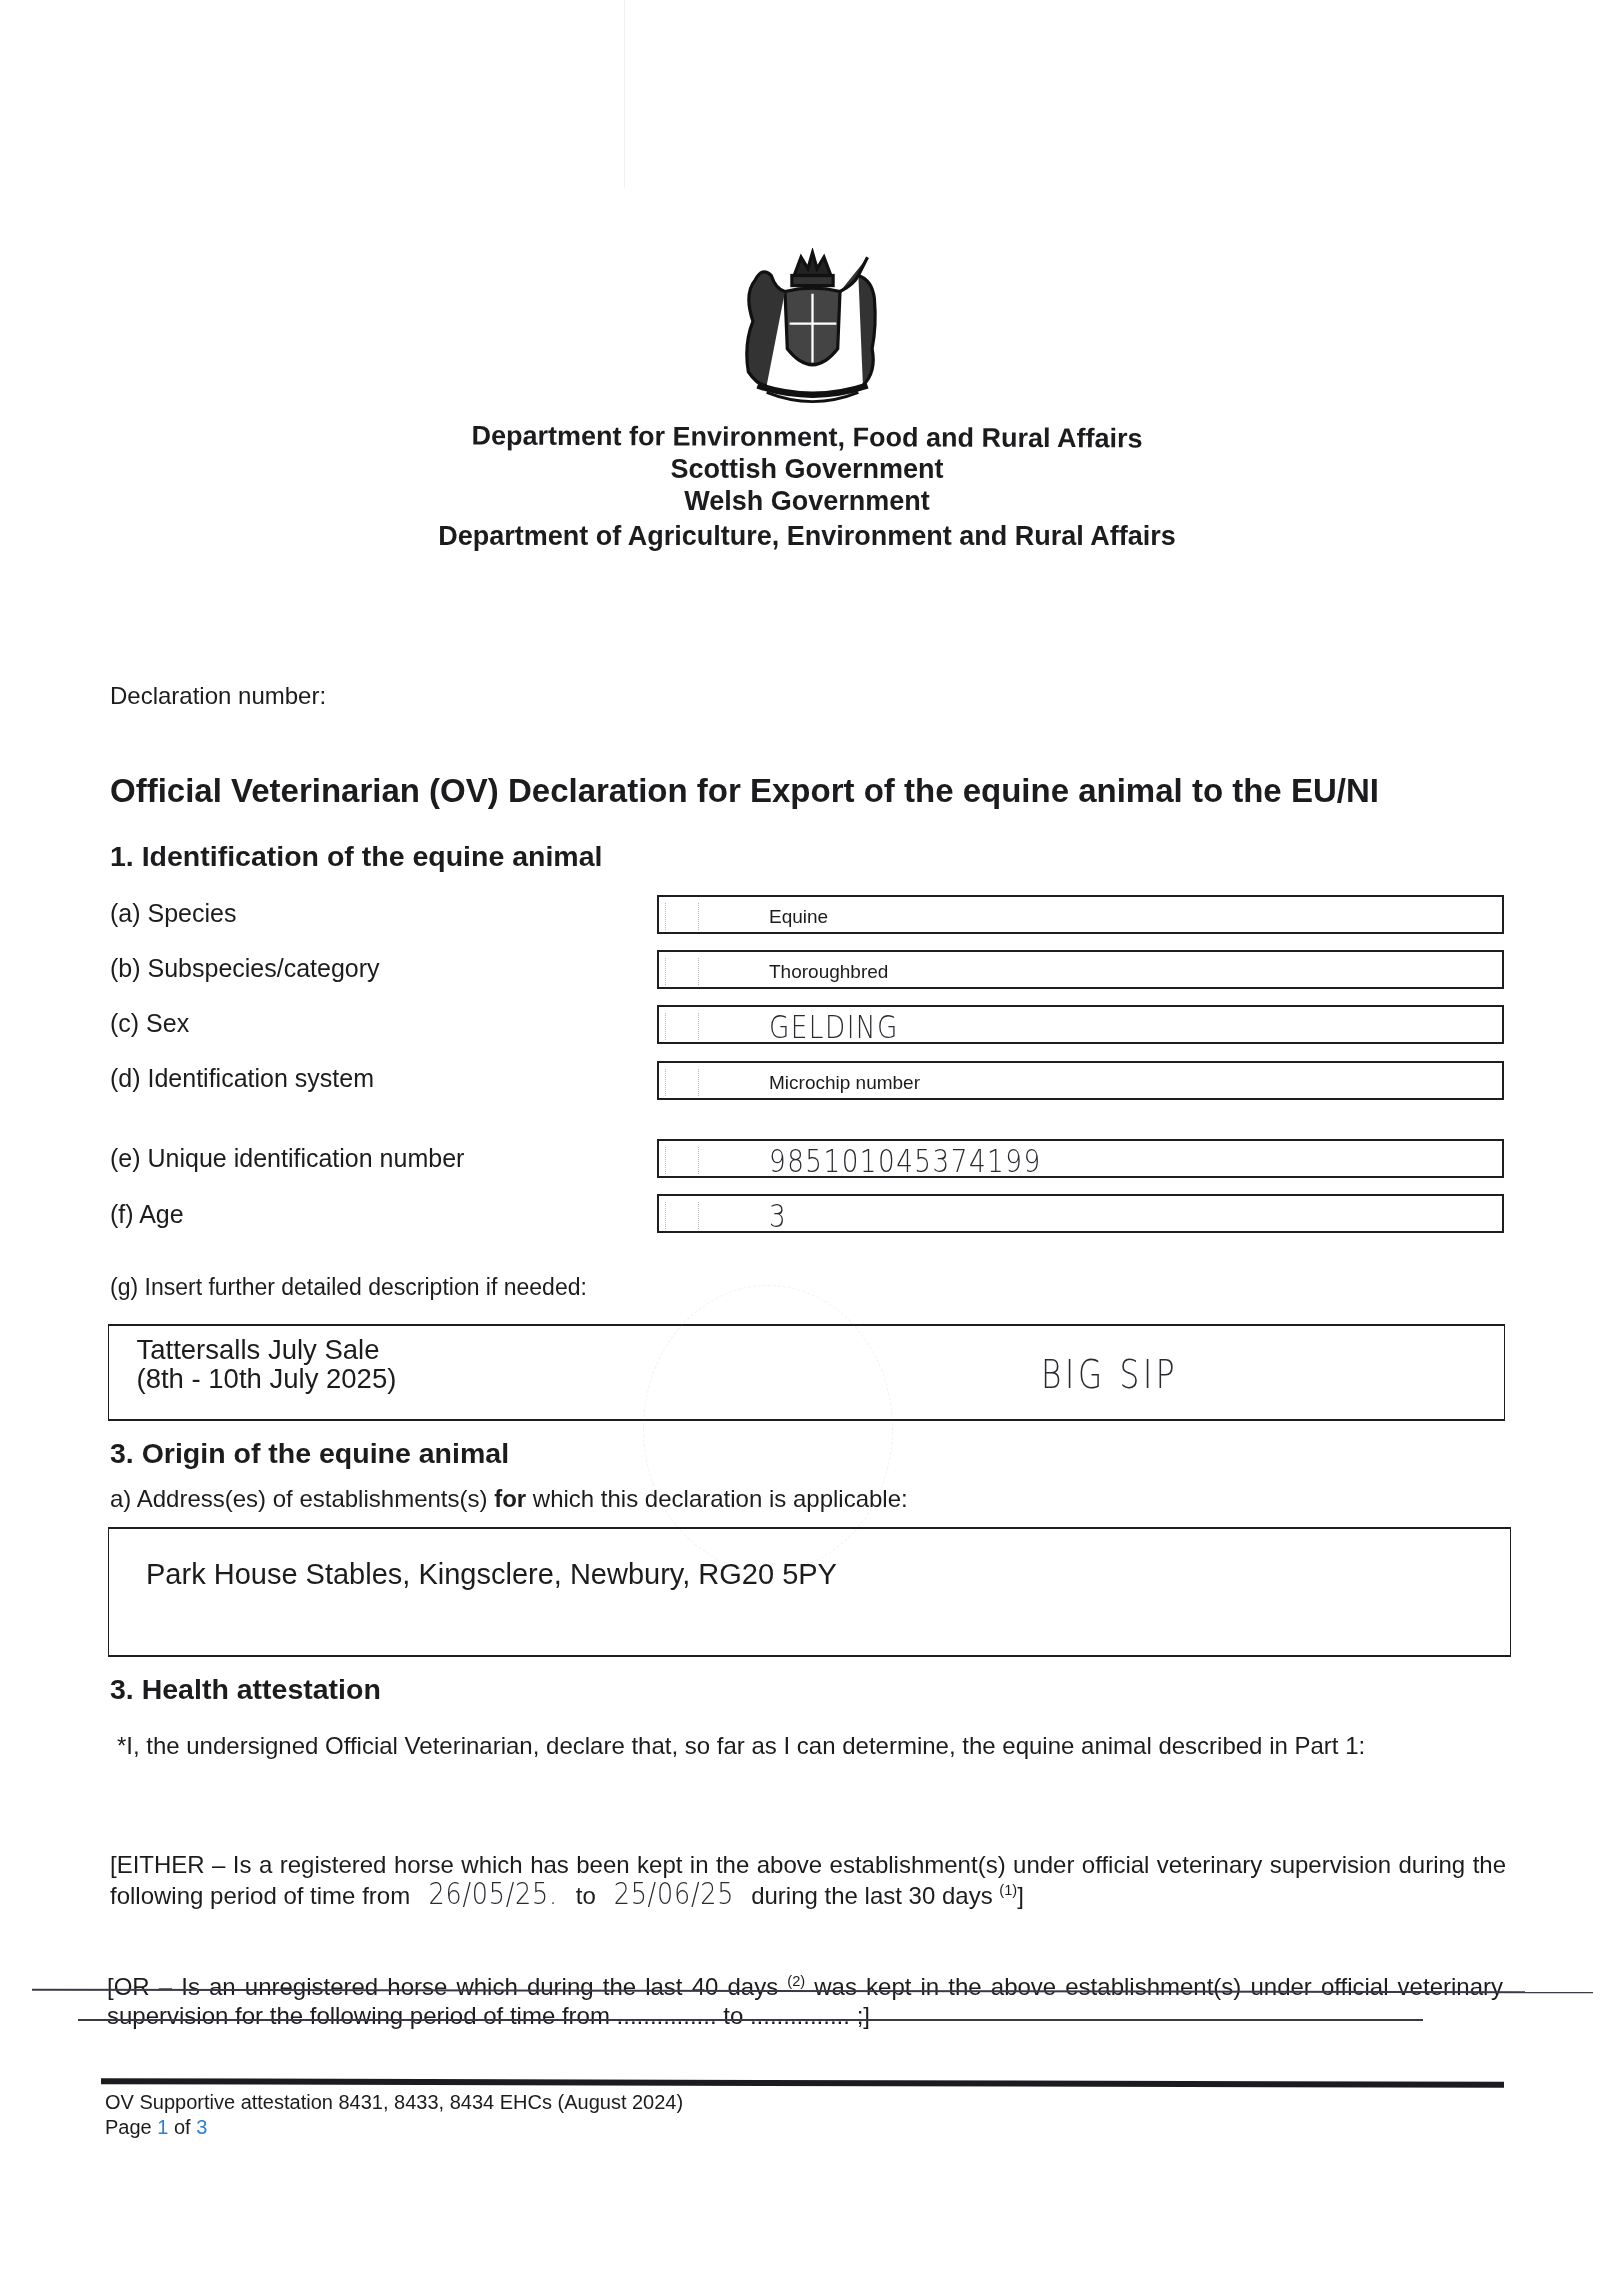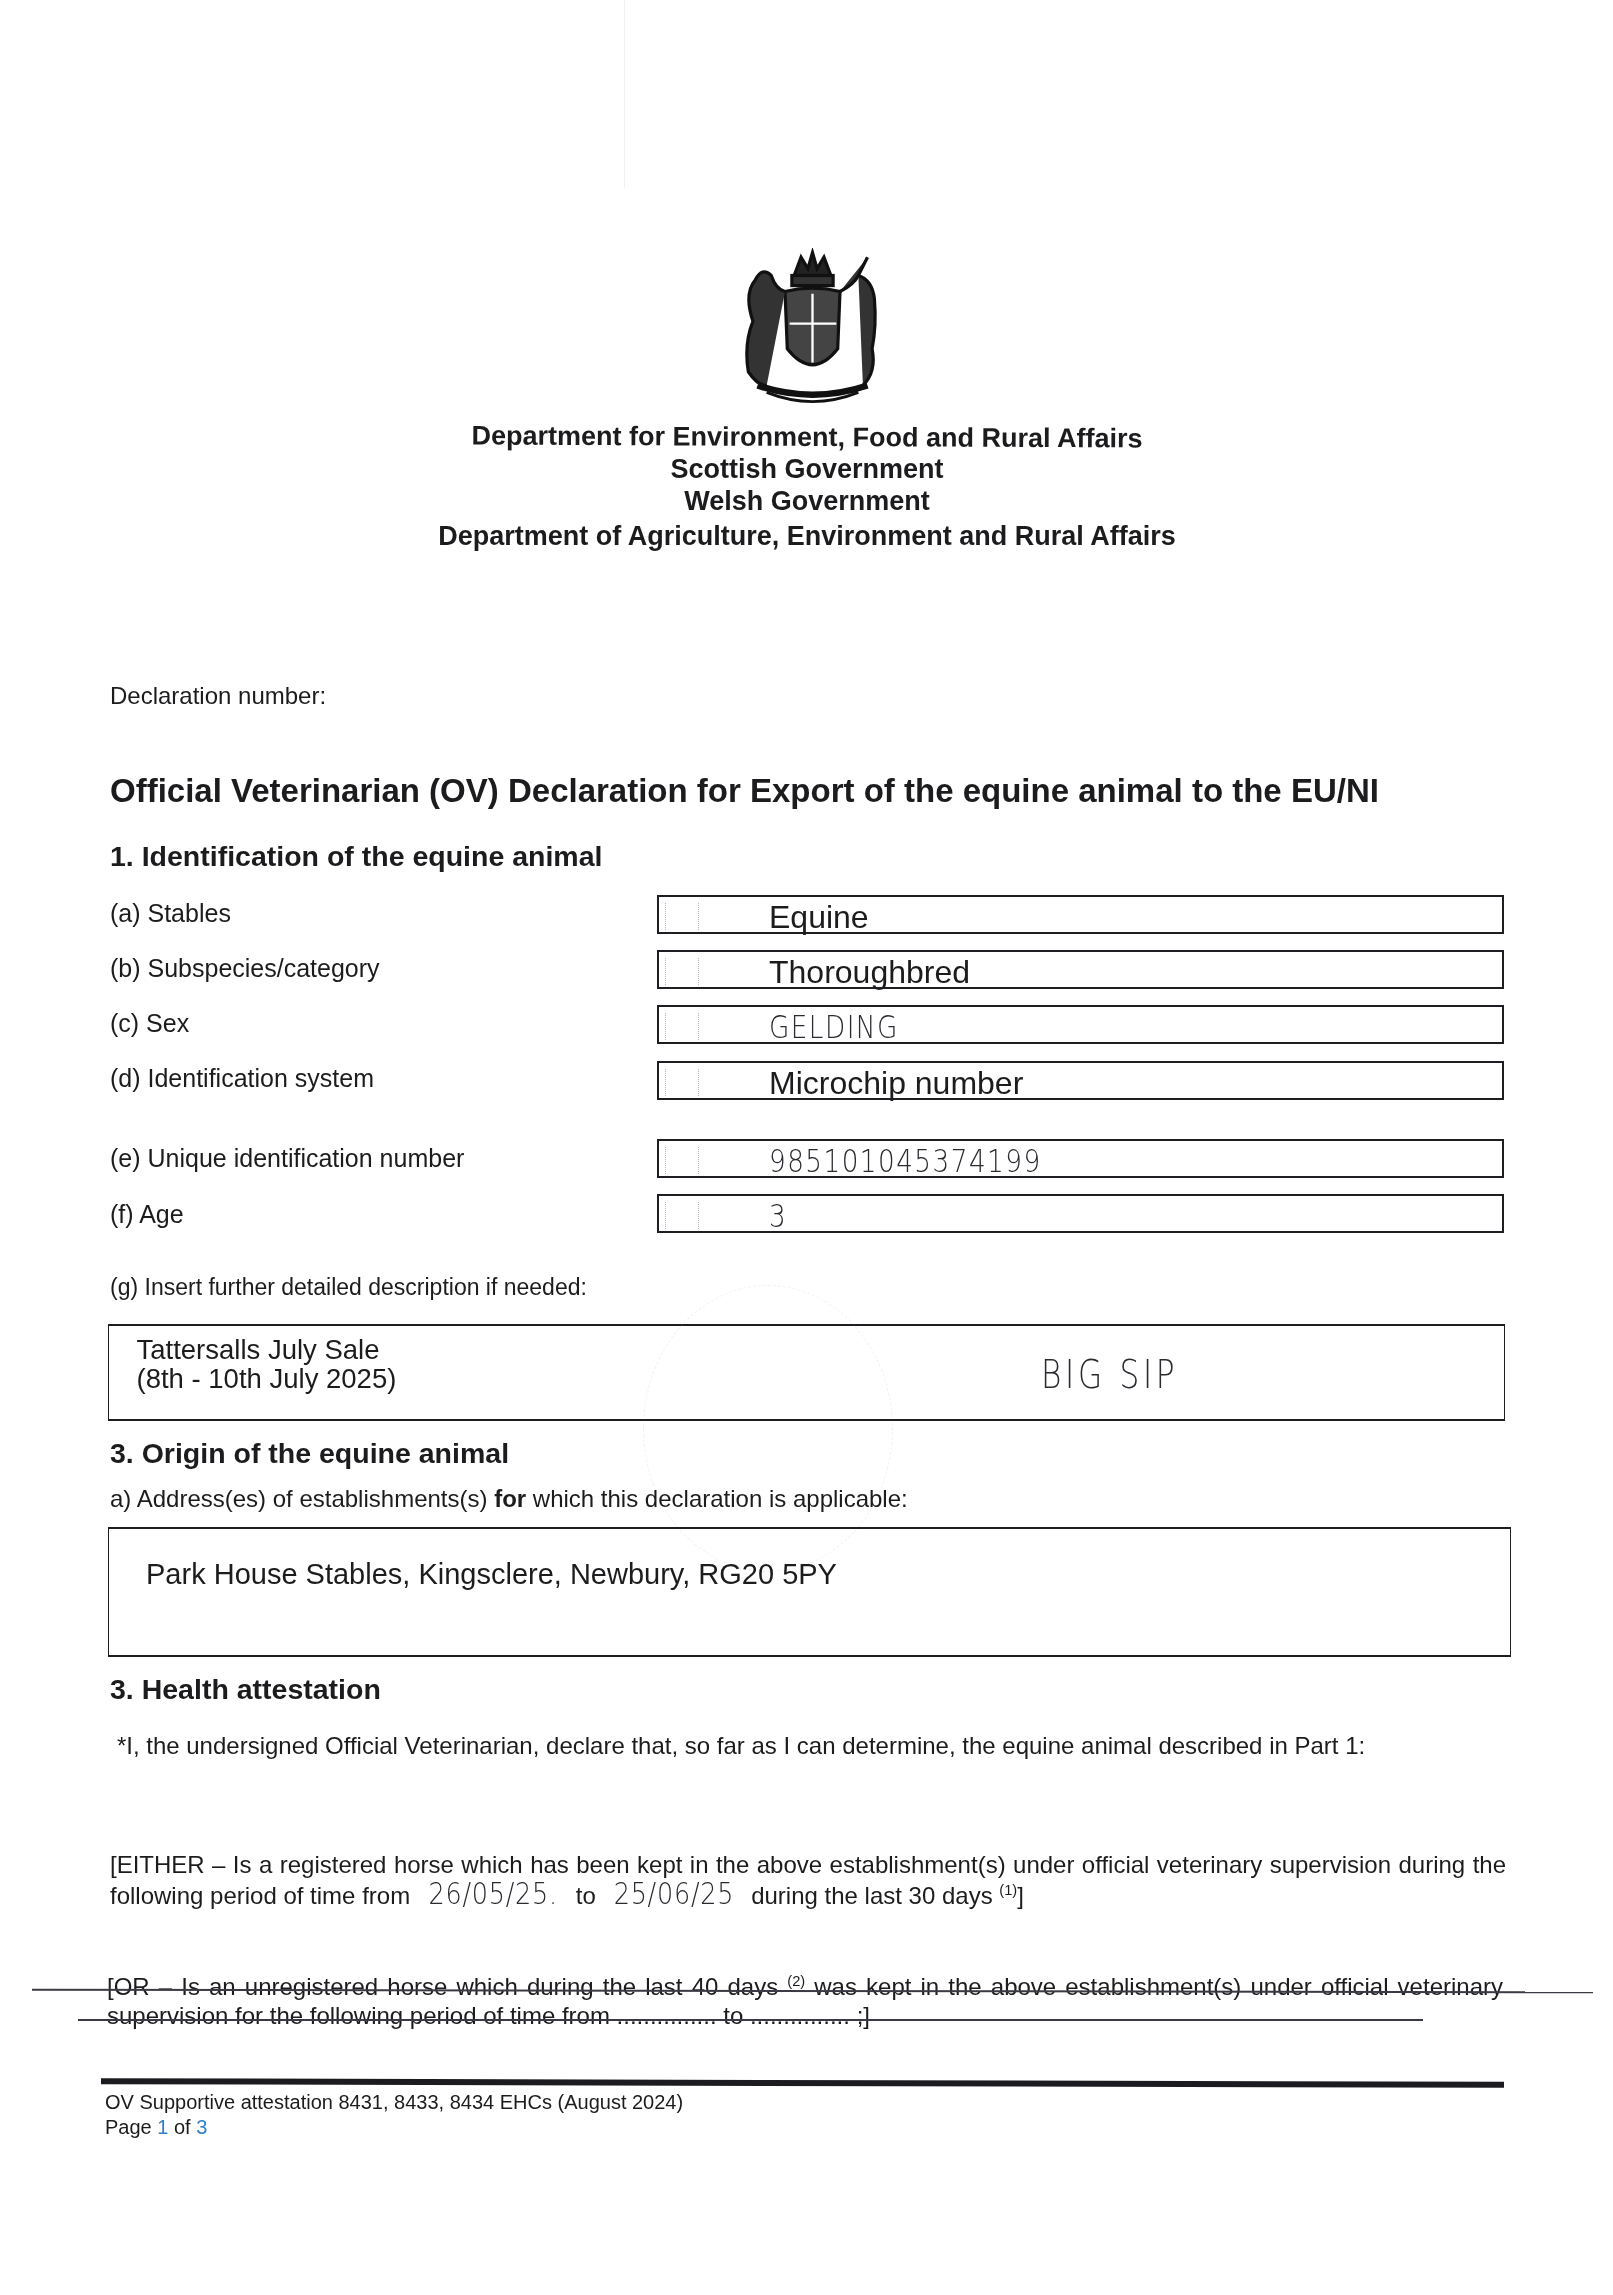--- a/index.html
+++ b/index.html
@@ -21,21 +21,21 @@
   .decl-num { left: 110px; top: 682px; }
   .title { left: 110px; top: 771px; font-size: 33px; font-weight: bold; line-height: 39px; white-space: nowrap; }
   .sec { font-size: 28.5px; font-weight: bold; line-height: 33px; white-space: nowrap; }
   .sec1 { left: 110px; top: 840px; text-align: center; }
 
   .flabel { left: 110px; font-size: 25px; line-height: 27.5px; white-space: nowrap; }
   .fbox { left: 657px; width: 847px; height: 39px; border: 2.3px solid #1e1e22; box-sizing: border-box; }
   .fbox .dot1, .fbox .dot2 { position: absolute; top: 5.5px; height: 27px; border-left: 1.4px dotted #b9b9c0; }
   .fbox .dot1 { left: 5.5px; }
   .fbox .dot2 { left: 39px; }
-  .fbox .val { position: absolute; left: 110px; top: 4.6px; font-size: 32px; line-height: 30px; white-space: nowrap; }
+  .fbox .val { position: absolute; left: 110px; top: 4.6px; font-size: 19px; line-height: 30px; white-space: nowrap; }
   .hand { font-family: "DejaVu Sans", sans-serif; font-weight: 300; letter-spacing: 1.8px; color: #2a2a30;
           transform: scaleX(0.82); transform-origin: left center; font-size: 32px !important; }
 
   .gbox { left: 108px; top: 1304px; width: 1397px; height: 97px; border-top: 2.8px solid #1e1e22; border-bottom: 2.8px solid #1e1e22;
           border-left: 1.4px solid #1e1e22; border-right: 1.4px solid #1e1e22; box-sizing: border-box; margin-top: 20px; }
   .gbox .l1 { position: absolute; left: 27.5px; top: 9.2px; font-size: 27.5px; line-height: 30px; white-space: nowrap; }
   .gbox .l2 { position: absolute; left: 27.5px; top: 38px; font-size: 27.5px; line-height: 30px; white-space: nowrap; }
   .gbox .name { position: absolute; left: 932px; top: 27.5px; font-size: 39px; line-height: 41px; white-space: nowrap;
                 font-family: "DejaVu Sans", sans-serif; font-weight: 300; letter-spacing: 4.6px; color: #2a2a30; transform: scaleX(0.8); transform-origin: left center; }
 
@@ -86,21 +86,21 @@
 <div class="abs hdr hdr2">Scottish Government</div>
 <div class="abs hdr hdr3">Welsh Government</div>
 <div class="abs hdr hdr4">Department of Agriculture, Environment and Rural Affairs</div>
 
 <div class="abs txt decl-num">Declaration number:</div>
 
 <div class="abs title">Official Veterinarian (OV) Declaration for Export of the equine animal to the EU/NI</div>
 
 <div class="abs sec sec1">1. Identification of the equine animal</div>
 
-<div class="abs flabel" style="top:900px">(a) Stables</div>
+<div class="abs flabel" style="top:900px">(a) Species</div>
 <div class="abs fbox" style="top:895px">
   <span class="dot1"></span>
     <span class="dot2"></span>
   <span class="val">Equine</span>
 </div>
 
 <div class="abs flabel" style="top:955px">(b) Subspecies/category</div>
 <div class="abs fbox" style="top:950px">
   <span class="dot1"></span>
     <span class="dot2"></span>

